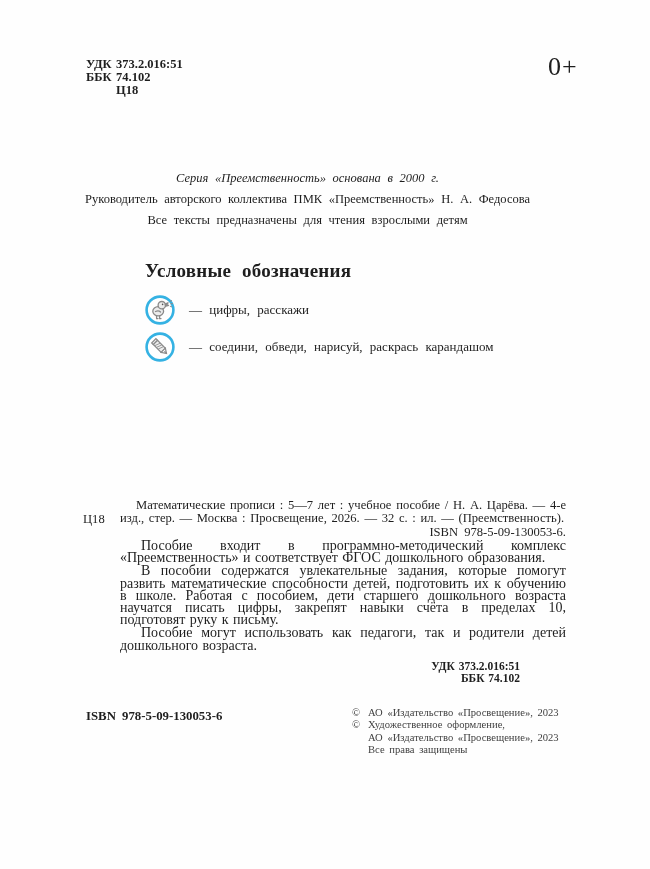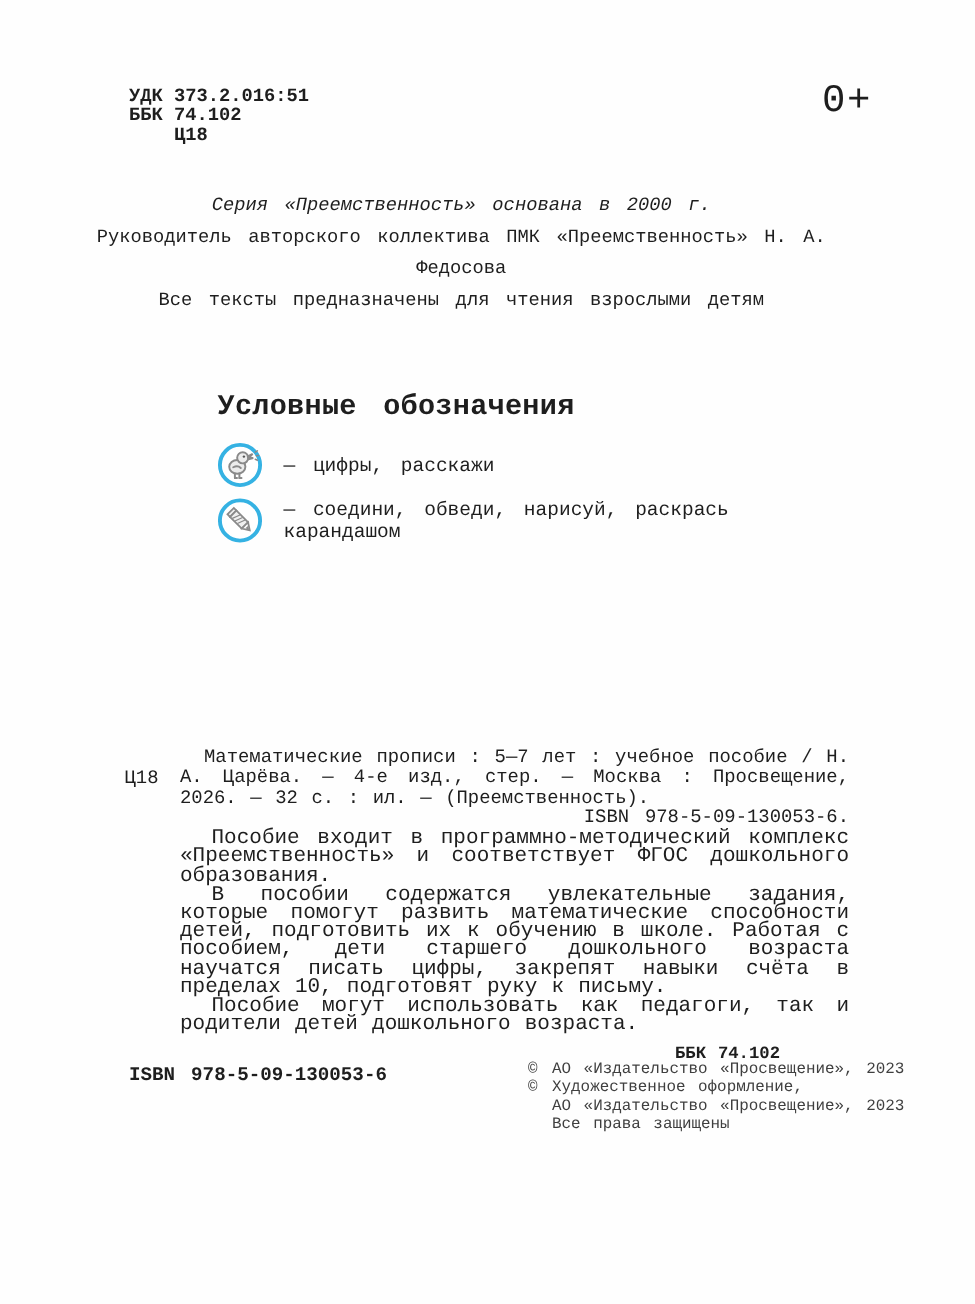--- a/index.html
+++ b/index.html
@@ -1,29 +1,29 @@
 <!DOCTYPE html>
 <html><head>
 <meta charset="utf-8">
 <style>
   html,body{margin:0;padding:0;background:#e9e9e9;}
   .page{
     position:relative;width:650px;height:869px;margin:0 auto;
     background:#fefefe;color:#1e1e1e;
-    font-family:Liberation Mono, monospace;overflow:hidden;
+    font-family:Liberation Serif, serif;overflow:hidden;
   }
   
   .codes{position:absolute;left:86px;top:58px;font-size:12.5px;font-weight:700;line-height:13.2px;}
   .codes .row{display:grid;grid-template-columns:30px auto;column-gap:0;}
   
   .age{position:absolute;left:548px;top:52px;font-size:26px;font-weight:400;letter-spacing:1px;}
   
   .series{position:absolute;left:40px;right:75px;top:127px;text-align:center;
           font-size:12.5px;line-height:21px;word-spacing:3.5px;}
-  .series .it{font-style:italic;}
+  .series .it{font-style:italic;margin-top:41px;}
   
   .legend{position:absolute;left:145px;top:260px;width:420px;}
   .legend-title{font-size:19px;font-weight:700;word-spacing:6px;letter-spacing:.2px;margin:0 0 13px 0;}
   .legend-row{display:flex;align-items:center;margin-bottom:7px;height:30px;}
   .legend-icon{width:30px;height:30px;flex:0 0 30px;margin-right:14px;}
   .legend-text{font-size:13px;word-spacing:4px;}
   
   .catalog{position:absolute;left:120px;top:499px;width:446px;
            font-size:12.6px;line-height:13.3px;text-align:justify;word-spacing:1.5px;}
   .catalog p{margin:0;}
@@ -120,20 +120,21 @@
   </div>
 
   <div class="catalog">
     <span class="code-side">Ц18</span>
     <p class="descr">Математические прописи : 5—7 лет : учебное пособие / Н. А. Царёва. — 4-е изд., стер. — Москва : Просвещение, 2026. — 32 с. : ил. — (Преемственность).</p>
     <p class="isbn-line">ISBN 978-5-09-130053-6.</p>
     <p class="annot">Пособие входит в программно-методический комплекс «Преемственность» и соответствует ФГОС дошкольного образования.</p>
     <p class="annot">В пособии содержатся увлекательные задания, которые помогут развить математические способности детей, подготовить их к обучению в школе. Работая с пособием, дети старшего дошкольного возраста научатся писать цифры, закрепят навыки счёта в пределах 10, подготовят руку к письму.</p>
     <p class="annot">Пособие могут использовать как педагоги, так и родители детей дошкольного возраста.</p>
     <div class="udk-block">
+      <div>УДК 373.2.016:51</div>
       <div>ББК 74.102</div>
     </div>
   </div>
 
   <div class="footer-isbn">ISBN 978-5-09-130053-6</div>
 
   <div class="footer-copy">
     <div class="copy-line">
       <span class="copy-mark">©</span>
       <span>АО «Издательство «Просвещение», 2023</span>

